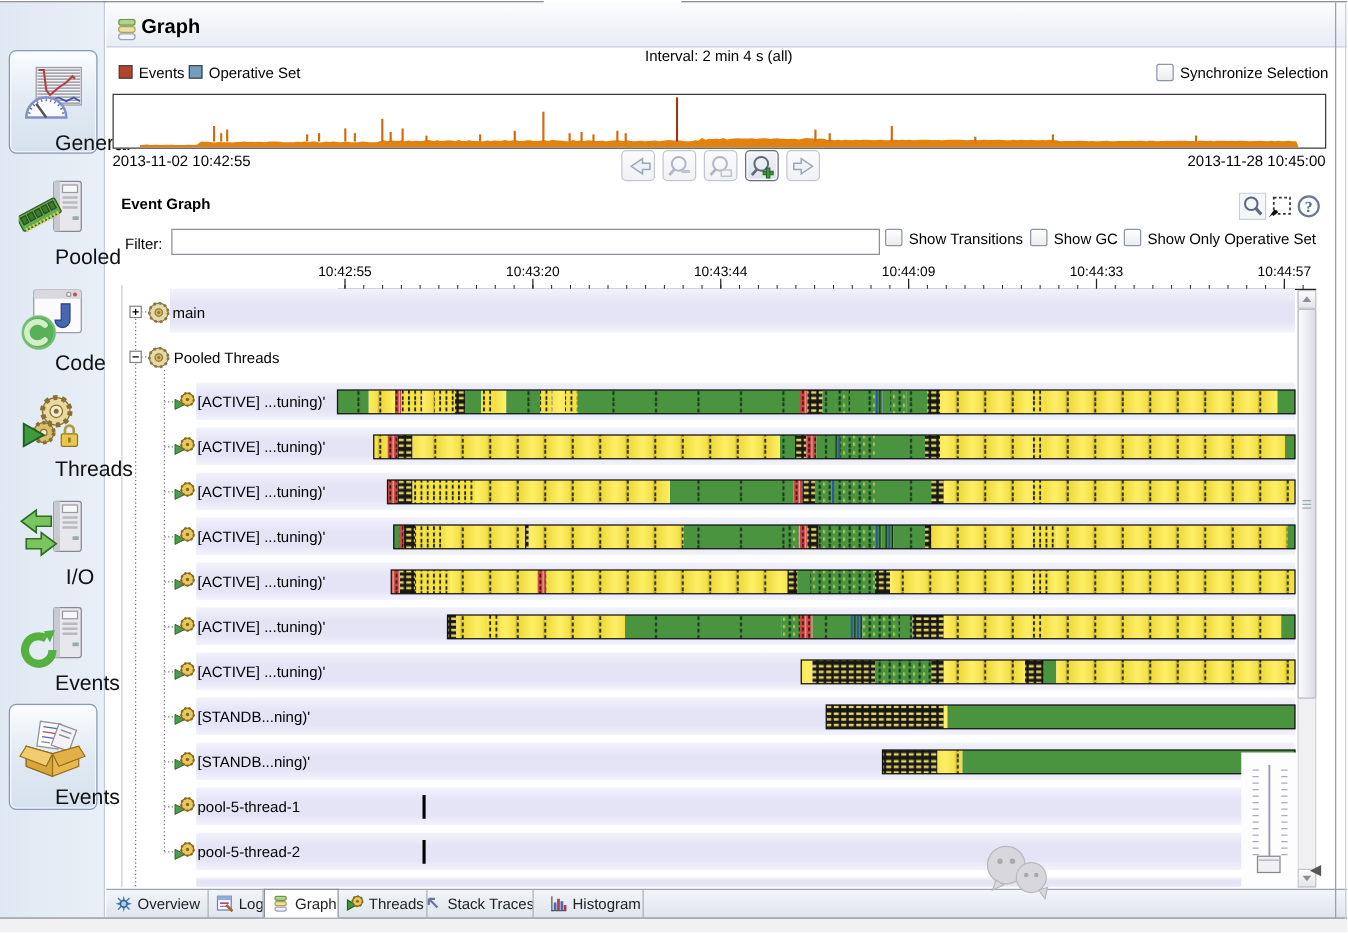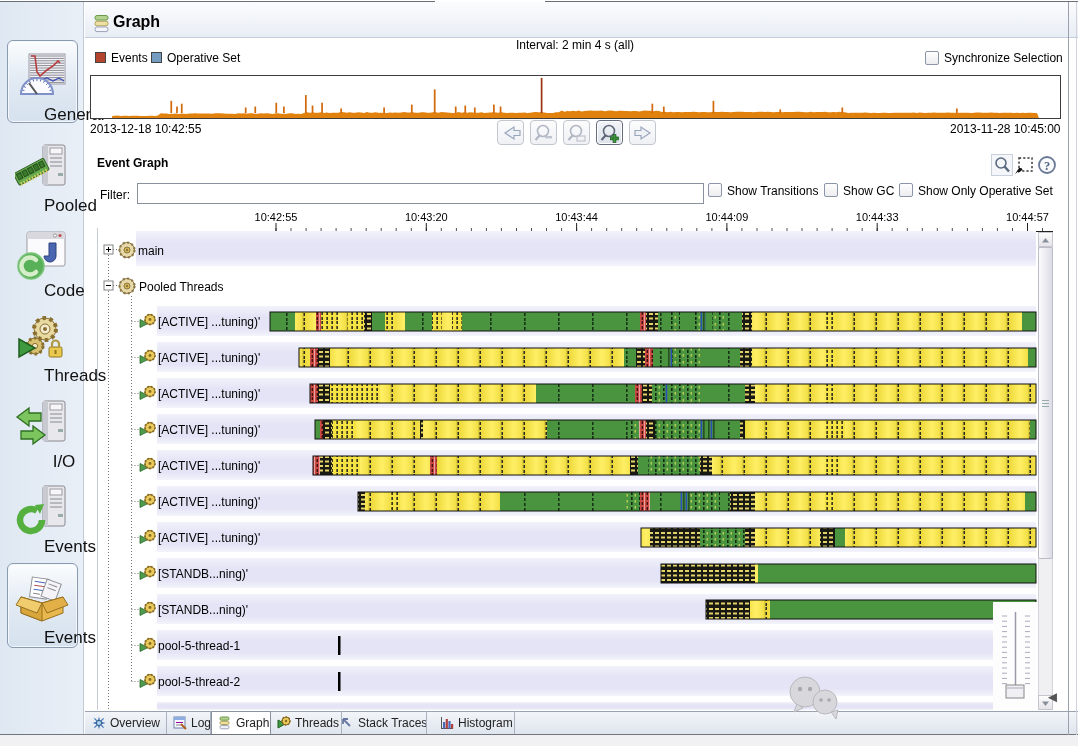--- a/index.html
+++ b/index.html
@@ -215,21 +215,21 @@
     <rect x="406.1" y="32" width="1.8" height="7" fill="#d2690b"></rect>
     <rect x="449.1" y="2" width="1.8" height="37" fill="#9c3512"></rect>
     <rect x="565.1" y="29" width="1.8" height="10" fill="#d2690b"></rect>
     <rect x="577.1" y="32" width="1.8" height="7" fill="#d2690b"></rect>
     <rect x="629.1" y="26" width="1.8" height="13" fill="#d2690b"></rect>
     <rect x="699.1" y="35" width="1.8" height="4" fill="#d2690b"></rect>
     <rect x="764.1" y="33" width="1.8" height="6" fill="#d2690b"></rect>
     <rect x="884.1" y="34" width="1.8" height="5" fill="#d2690b"></rect>
   </svg>
 
-<div class="txt" style="left:90px;top:122px">2013-12-18 10:42:55</div>
+<div class="txt" style="left:90px;top:122px">2013-11-02 10:42:55</div>
 <div class="txt" style="left:950px;top:122px">2013-11-28 10:45:00</div>
 <div class="navb" style="left:497px"><svg width="26" height="23" viewBox="0 0 26 23">
       <path d="M16,5 v3.5 h6 v5 h-6 v3.5 L7,11 Z" fill="#eef1f6" stroke="#9aa6bc" stroke-width="1.2"></path>
     </svg></div>
 <div class="navb" style="left:530px"><svg width="26" height="23" viewBox="0 0 26 23">
       <circle cx="12" cy="9" r="5.5" fill="none" stroke="#b0b6c4" stroke-width="1.6"></circle>
       <line x1="8.5" y1="13.5" x2="4.5" y2="18" stroke="#b0b6c4" stroke-width="2.2"></line>
       <rect x="14" y="14" width="7" height="2.4" fill="#c0c4ce"></rect>
     </svg></div>
 <div class="navb" style="left:563px"><svg width="26" height="23" viewBox="0 0 26 23">

